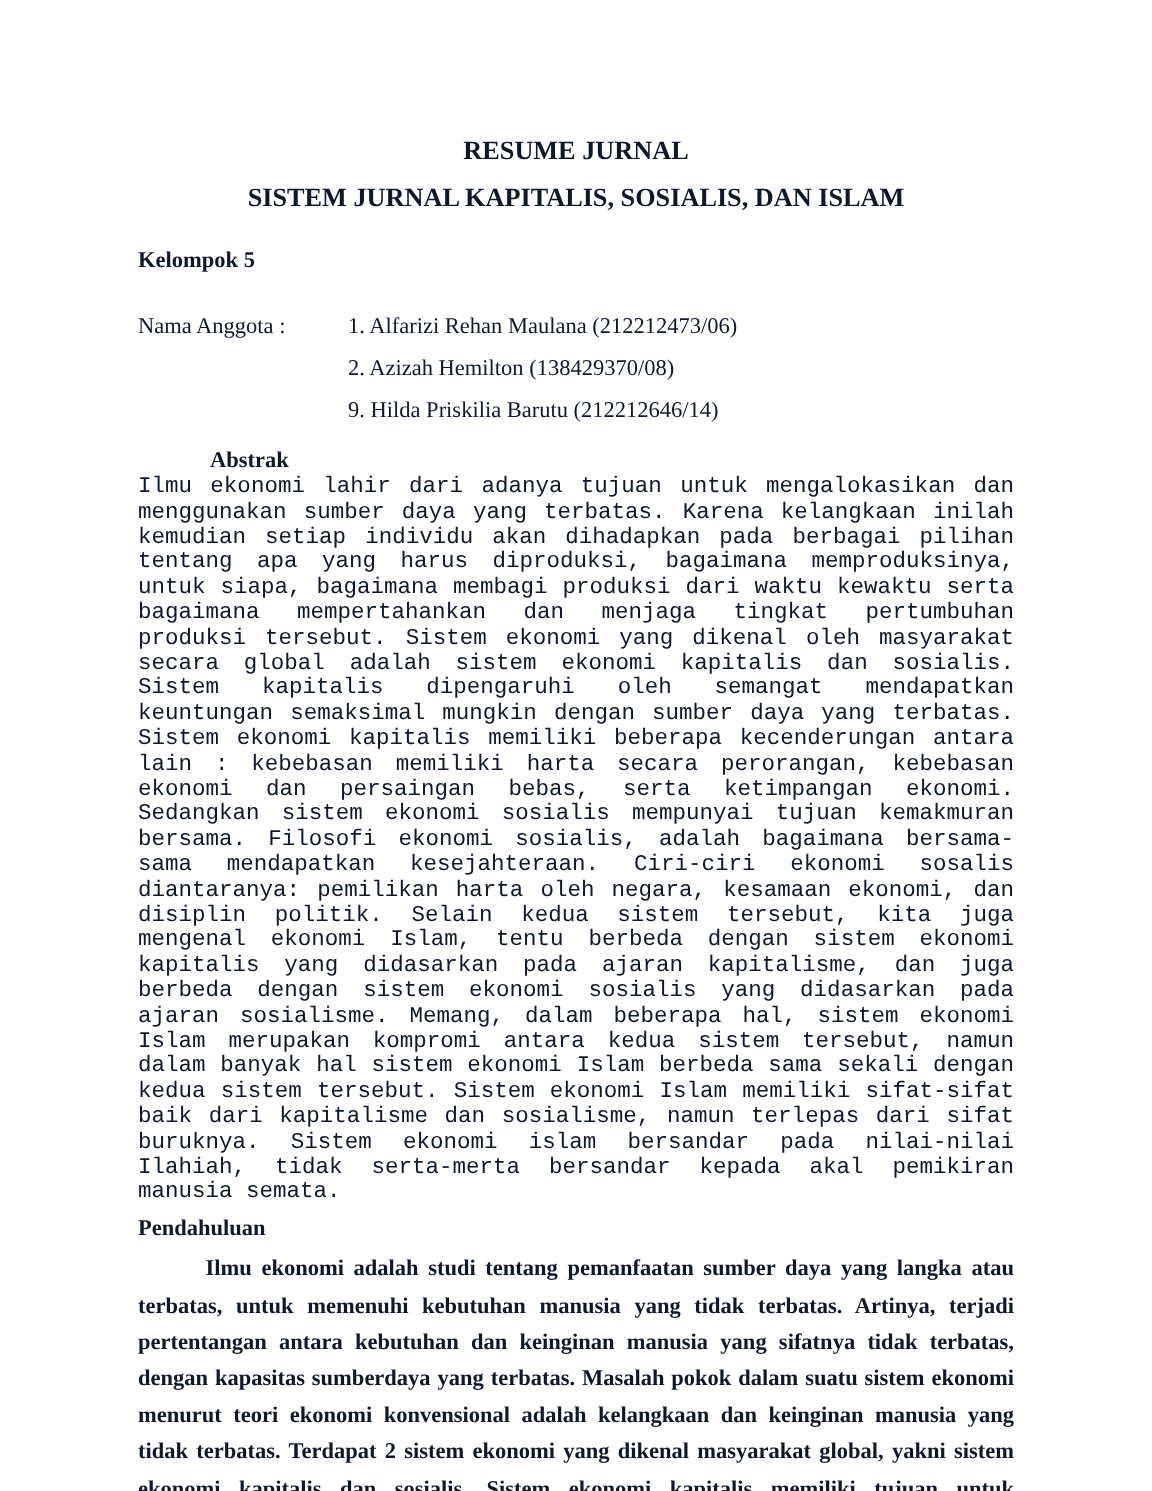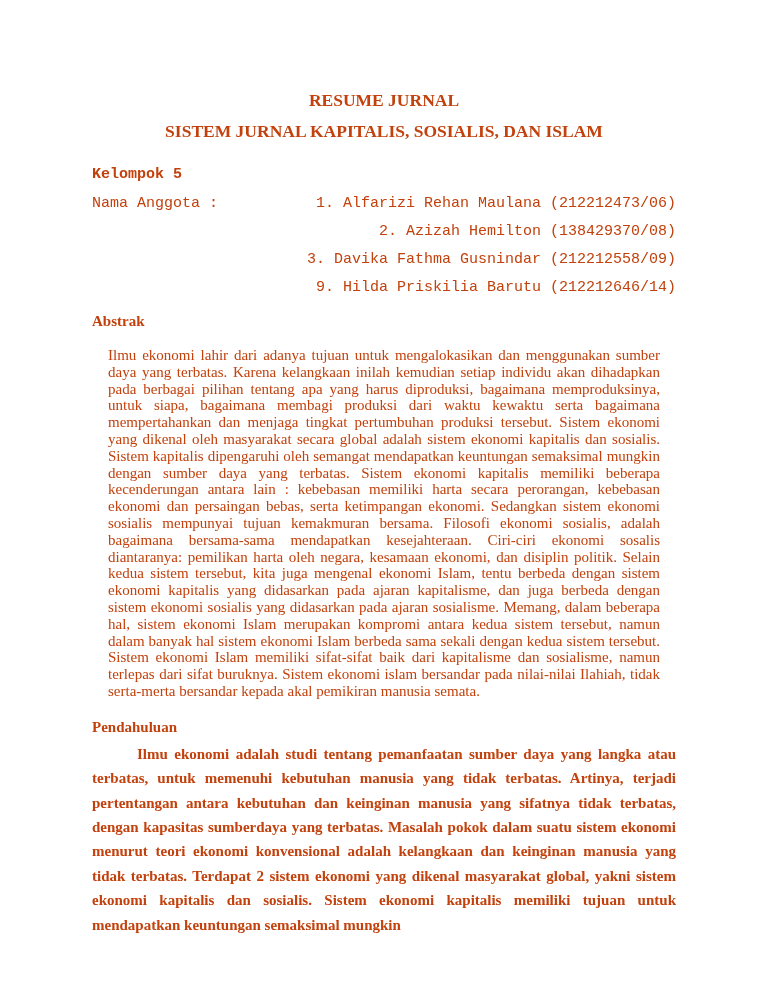--- a/index.html
+++ b/index.html
@@ -11,68 +11,67 @@
     width: 768px;
     height: 994px;
     overflow: hidden;
   }
   .page {
     box-sizing: border-box;
     width: 768px;
     height: 994px;
     padding: 85px 92px 0 92px;
     background: #ffffff;
-    color: #c2410c;
+    color: #0f172a;
     font-family: "Liberation Serif", "DejaVu Serif", serif;
     font-size: 15px;
   }
   .doc-title {
     text-align: center;
     font-weight: bold;
     font-size: 17.5px;
     line-height: 31px;
     margin: 0;
   }
   .group-heading {
     font-weight: bold;
     line-height: 19px;
     margin-top: 18px;
-    font-family: Liberation Mono, monospace;
   }
   .members-row {
     display: flex;
-    margin-top: 6px;
-    font-family: Liberation Mono, monospace;
+    margin-top: 20px;
   }
   .members-label {
     width: 140px;
     flex: 0 0 140px;
     line-height: 28px;
   }
   .members-list {
     flex: 1;
   }
   .member-item {
     line-height: 28px;
-    text-align: right;
   }
   .section-heading {
     font-weight: bold;
     line-height: 19px;
   }
   .abstract-heading {
     margin-top: 10px;
+    margin-left: 48px;
   }
   .abstract-body {
     text-align: justify;
     line-height: 16.8px;
-    margin: 16px;
+    margin: 0;
+    font-family: Liberation Mono, monospace;
   }
   .intro-heading {
-    margin-top: 18px;
+    margin-top: 6px;
   }
   .intro-body {
     text-align: justify;
     text-indent: 45px;
     line-height: 24.4px;
     margin-top: 5px;
     font-weight: bold;
   }
 </style>
 </head>
@@ -83,21 +82,20 @@
   <div class="doc-title">RESUME JURNAL</div>
   <div class="doc-title">SISTEM JURNAL KAPITALIS, SOSIALIS, DAN ISLAM</div>
 
   <div class="group-heading">Kelompok 5</div>
 
   <div class="members-row">
     <div class="members-label">Nama Anggota :</div>
     <div class="members-list">
       <div class="member-item">1. Alfarizi Rehan Maulana (212212473/06)</div>
       <div class="member-item">2. Azizah Hemilton (138429370/08)</div>
-      <div class="member-item">3. Davika Fathma Gusnindar (212212558/09)</div>
       <div class="member-item">9. Hilda Priskilia Barutu (212212646/14)</div>
     </div>
   </div>
 
   <div class="section-heading abstract-heading">Abstrak</div>
   <p class="abstract-body">Ilmu ekonomi lahir dari adanya tujuan untuk mengalokasikan dan menggunakan sumber daya yang terbatas. Karena kelangkaan inilah kemudian setiap individu akan dihadapkan pada berbagai pilihan tentang apa yang harus diproduksi, bagaimana memproduksinya, untuk siapa, bagaimana membagi produksi dari waktu kewaktu serta bagaimana mempertahankan dan menjaga tingkat pertumbuhan produksi tersebut. Sistem ekonomi yang dikenal oleh masyarakat secara global adalah sistem ekonomi kapitalis dan sosialis. Sistem kapitalis dipengaruhi oleh semangat mendapatkan keuntungan semaksimal mungkin dengan sumber daya yang terbatas. Sistem ekonomi kapitalis memiliki beberapa kecenderungan antara lain : kebebasan memiliki harta secara perorangan, kebebasan ekonomi dan persaingan bebas, serta ketimpangan ekonomi. Sedangkan sistem ekonomi sosialis mempunyai tujuan kemakmuran bersama. Filosofi ekonomi sosialis, adalah bagaimana bersama-sama mendapatkan kesejahteraan. Ciri-ciri ekonomi sosalis diantaranya: pemilikan harta oleh negara, kesamaan ekonomi, dan disiplin politik. Selain kedua sistem tersebut, kita juga mengenal ekonomi Islam, tentu berbeda dengan sistem ekonomi kapitalis yang didasarkan pada ajaran kapitalisme, dan juga berbeda dengan sistem ekonomi sosialis yang didasarkan pada ajaran sosialisme. Memang, dalam beberapa hal, sistem ekonomi Islam merupakan kompromi antara kedua sistem tersebut, namun dalam banyak hal sistem ekonomi Islam berbeda sama sekali dengan kedua sistem tersebut. Sistem ekonomi Islam memiliki sifat-sifat baik dari kapitalisme dan sosialisme, namun terlepas dari sifat buruknya. Sistem ekonomi islam bersandar pada nilai-nilai Ilahiah, tidak serta-merta bersandar kepada akal pemikiran manusia semata.</p>
 
   <div class="section-heading intro-heading">Pendahuluan</div>
   <p class="intro-body">Ilmu ekonomi adalah studi tentang pemanfaatan sumber daya yang langka atau terbatas, untuk memenuhi kebutuhan manusia yang tidak terbatas. Artinya, terjadi pertentangan antara kebutuhan dan keinginan manusia yang sifatnya tidak terbatas, dengan kapasitas sumberdaya yang terbatas. Masalah pokok dalam suatu sistem ekonomi menurut teori ekonomi konvensional adalah kelangkaan dan keinginan manusia yang tidak terbatas. Terdapat 2 sistem ekonomi yang dikenal masyarakat global, yakni sistem ekonomi kapitalis dan sosialis. Sistem ekonomi kapitalis memiliki tujuan untuk mendapatkan keuntungan semaksimal mungkin</p>
 

